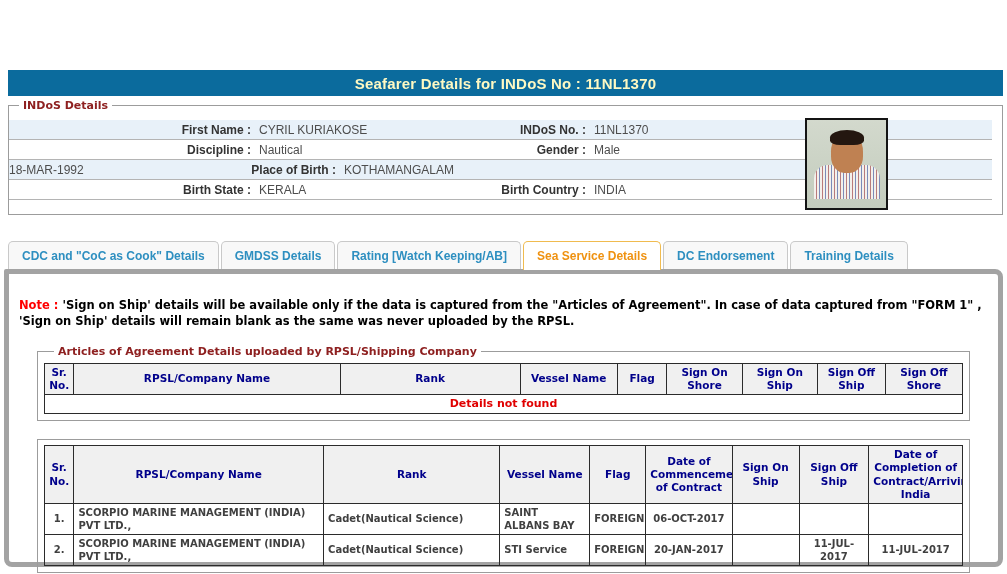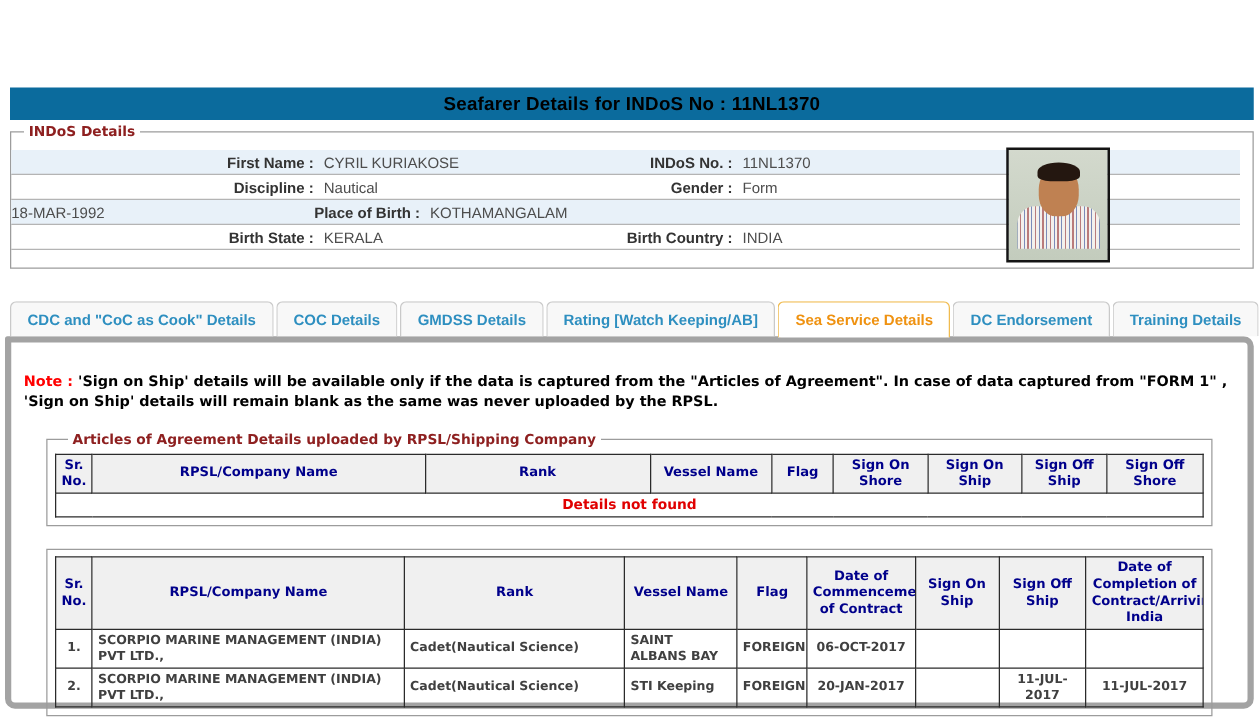--- a/index.html
+++ b/index.html
@@ -4,21 +4,21 @@
 <style>
   * { box-sizing: border-box; margin: 0; padding: 0; }
   html, body { width: 1007px; height: 574px; background: #ffffff; overflow: hidden;
     font-family: "Liberation Sans", sans-serif; }
 
   .page { padding-top: 70px; }
 
   
   .title-bar { margin: 0 4px 0 8px; height: 26px; background: #0b6b9d;
     display: flex; align-items: center; justify-content: center; }
-  .title-bar h1 { color: #000000; font-size: 15px; font-weight: bold; letter-spacing: .2px; }
+  .title-bar h1 { color: #fef9c3; font-size: 15px; font-weight: bold; letter-spacing: .2px; }
 
   
   fieldset { border: 1px solid #9c9c9c; }
   .indos-fs { margin: 3px 4px 0 8px; position: relative; padding: 8px 10px 14px 0; }
   .indos-fs legend, .tbl-fs legend { color: #8e2020; font-weight: bold; font-size: 12px;
     margin-left: 10px; padding: 0 4px; font-family: "DejaVu Sans", sans-serif; font-size: 11px; }
   .frow { display: flex; align-items: center; height: 20px; border-bottom: 1px solid #b4b4b4;
     font-size: 12px; }
   .frow.alt { background: #e8f1f9; }
   .flabel { font-weight: bold; color: #333333; text-align: right; padding-right: 8px; }
@@ -94,21 +94,21 @@
         <div class="frow alt">
           <span class="flabel c1">First Name :</span>
           <span class="fvalue v1">CYRIL KURIAKOSE</span>
           <span class="flabel c2">INDoS No. :</span>
           <span class="fvalue v2">11NL1370</span>
         </div>
         <div class="frow">
           <span class="flabel c1">Discipline :</span>
           <span class="fvalue v1">Nautical</span>
           <span class="flabel c2">Gender :</span>
-          <span class="fvalue v2">Form</span>
+          <span class="fvalue v2">Male</span>
         </div>
         <div class="frow alt">
           <span class="fvalue v1">18-MAR-1992</span>
           <span class="flabel c2">Place of Birth :</span>
           <span class="fvalue v2">KOTHAMANGALAM</span>
         </div>
         <div class="frow">
           <span class="flabel c1">Birth State :</span>
           <span class="fvalue v1">KERALA</span>
           <span class="flabel c2">Birth Country :</span>
@@ -118,21 +118,20 @@
     <div class="photo">
       <div class="head">
         <div class="hair"></div>
       </div>
       <div class="shirt"></div>
     </div>
   </fieldset>
 
   <div class="tab-bar" id="tab-bar">
       <div class="tab">CDC and "CoC as Cook" Details</div>
-      <div class="tab">COC Details</div>
       <div class="tab">GMDSS Details</div>
       <div class="tab">Rating [Watch Keeping/AB]</div>
       <div class="tab active">Sea Service Details</div>
       <div class="tab">DC Endorsement</div>
       <div class="tab">Training Details</div>
     </div>
 
   <div class="panel">
 
     <p class="note"><span class="note-prefix">Note : </span><span>'Sign on Ship' details will be available only if the data is captured from the "Articles of Agreement". In case of data captured from "FORM 1" , 'Sign on Ship' details will remain blank as the same was never uploaded by the RPSL.</span></p>
@@ -207,21 +206,21 @@
               <td class="col-flag">FOREIGN</td>
               <td class="col-date">06-OCT-2017</td>
               <td class="col-date"></td>
               <td class="col-date"></td>
               <td class="col-date"></td>
             </tr>
             <tr>
               <td class="col-sr">2.</td>
               <td class="col-company">SCORPIO MARINE MANAGEMENT (INDIA) PVT LTD.,</td>
               <td class="col-rank">Cadet(Nautical Science)</td>
-              <td class="col-vessel">STI Keeping</td>
+              <td class="col-vessel">STI Service</td>
               <td class="col-flag">FOREIGN</td>
               <td class="col-date">20-JAN-2017</td>
               <td class="col-date"></td>
               <td class="col-date">11-JUL-2017</td>
               <td class="col-date">11-JUL-2017</td>
             </tr>
           </tbody>
       </table>
     </fieldset>
 

